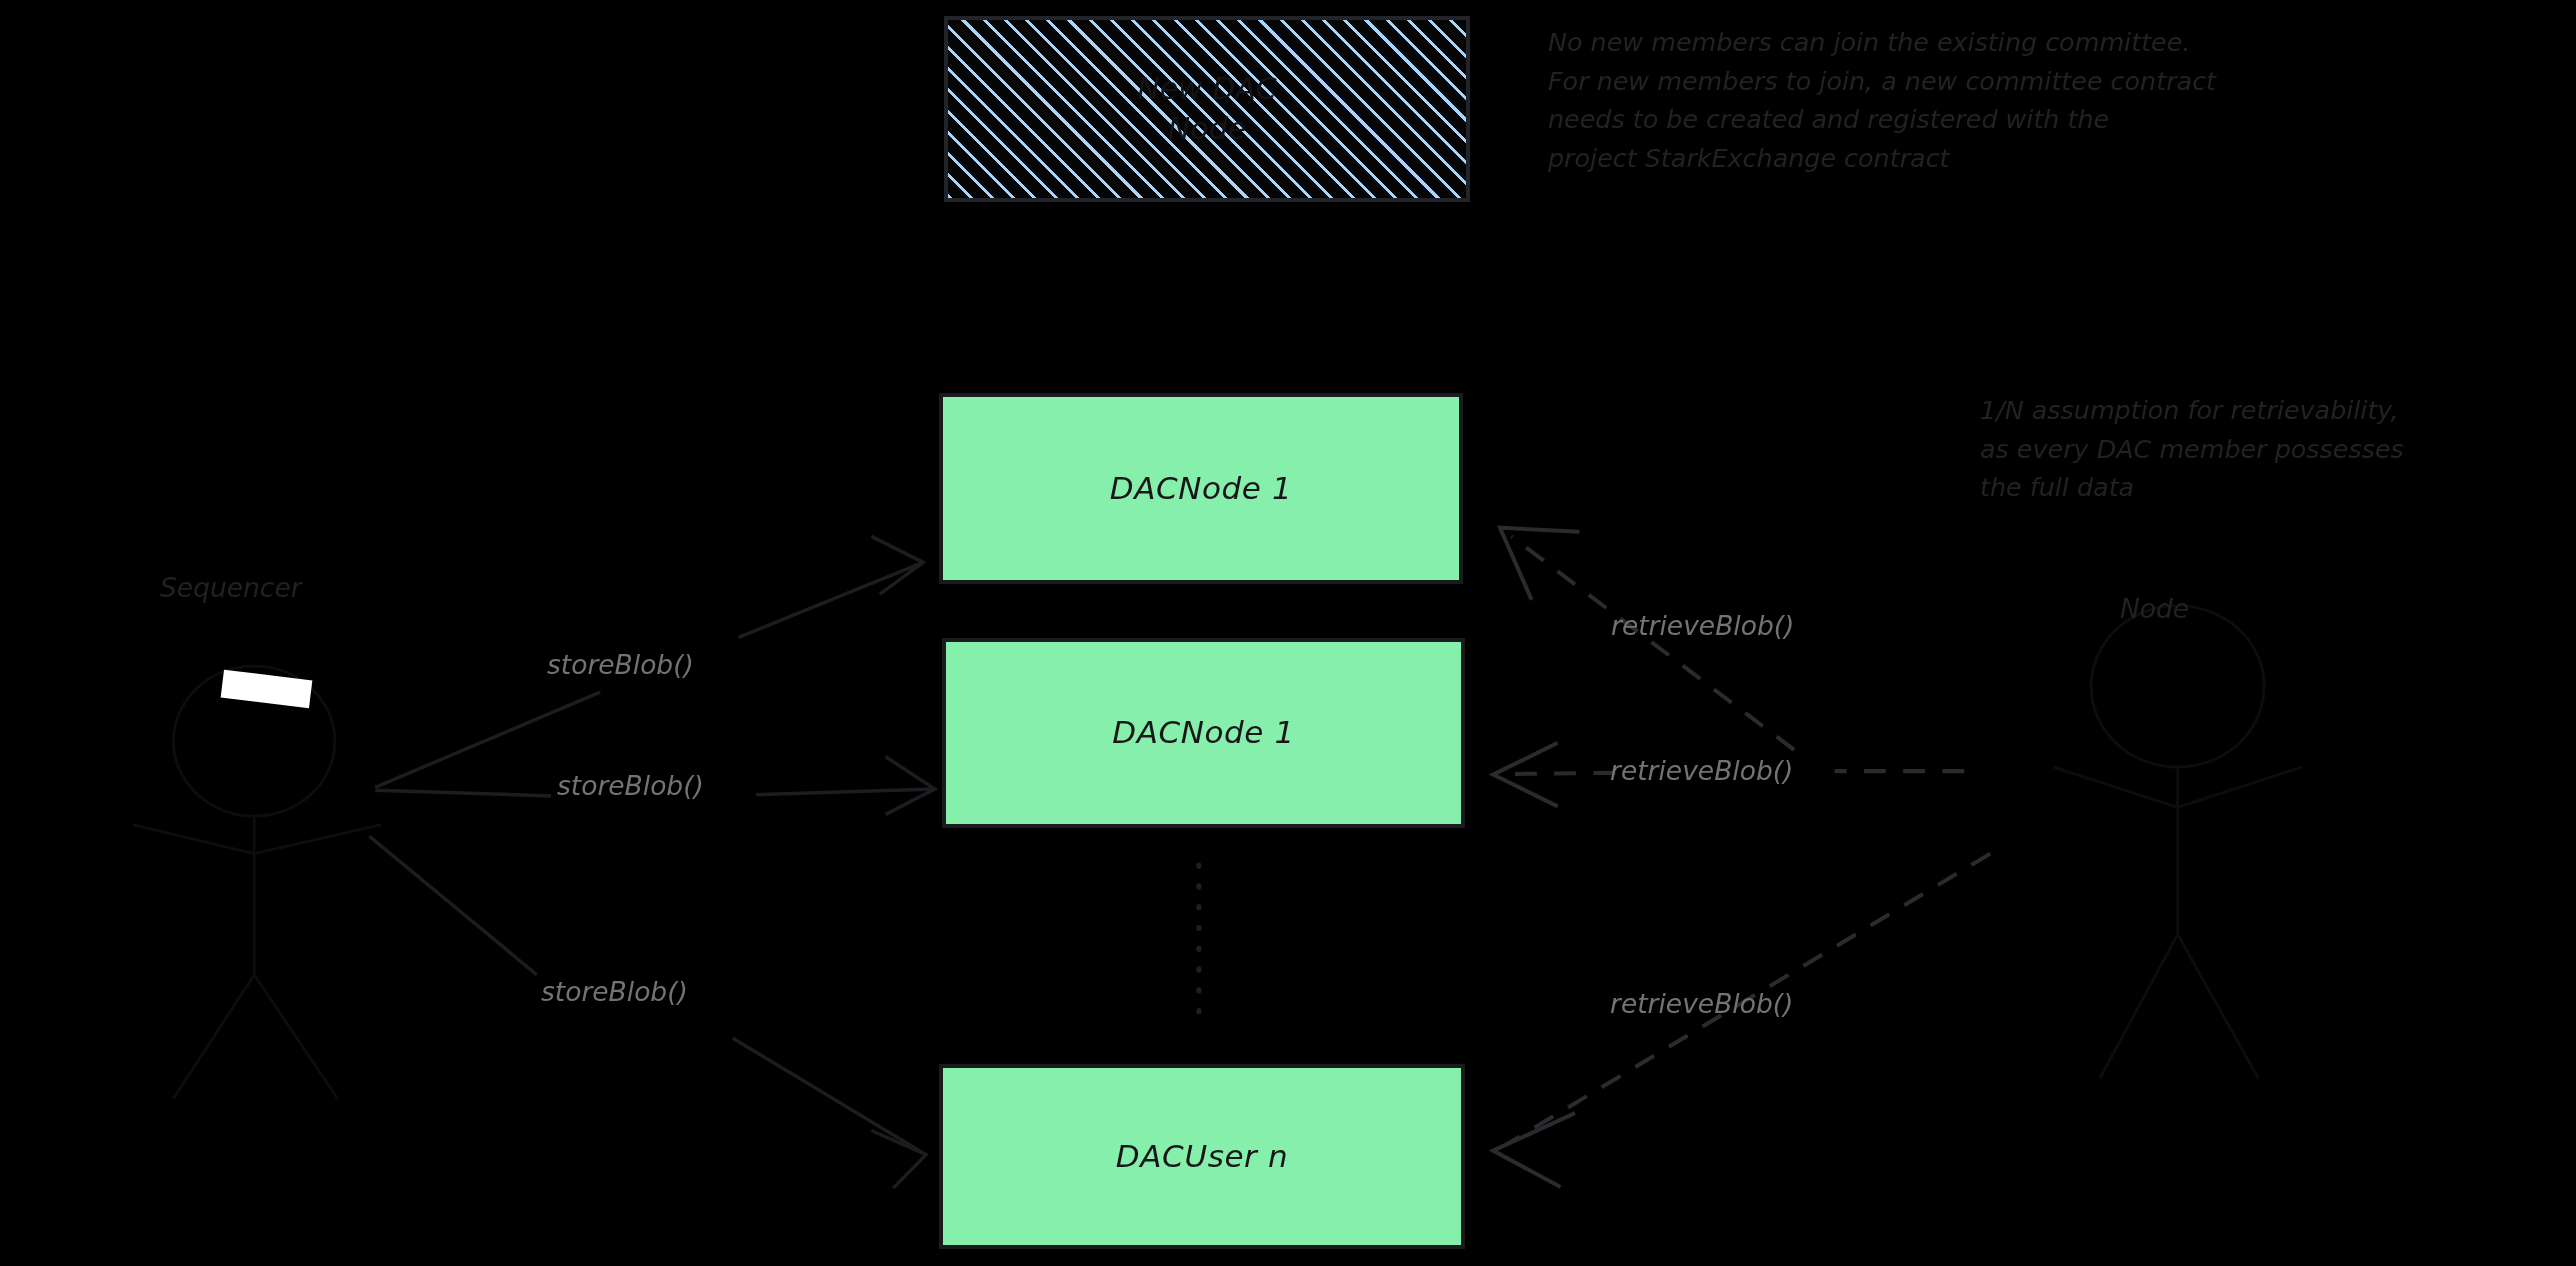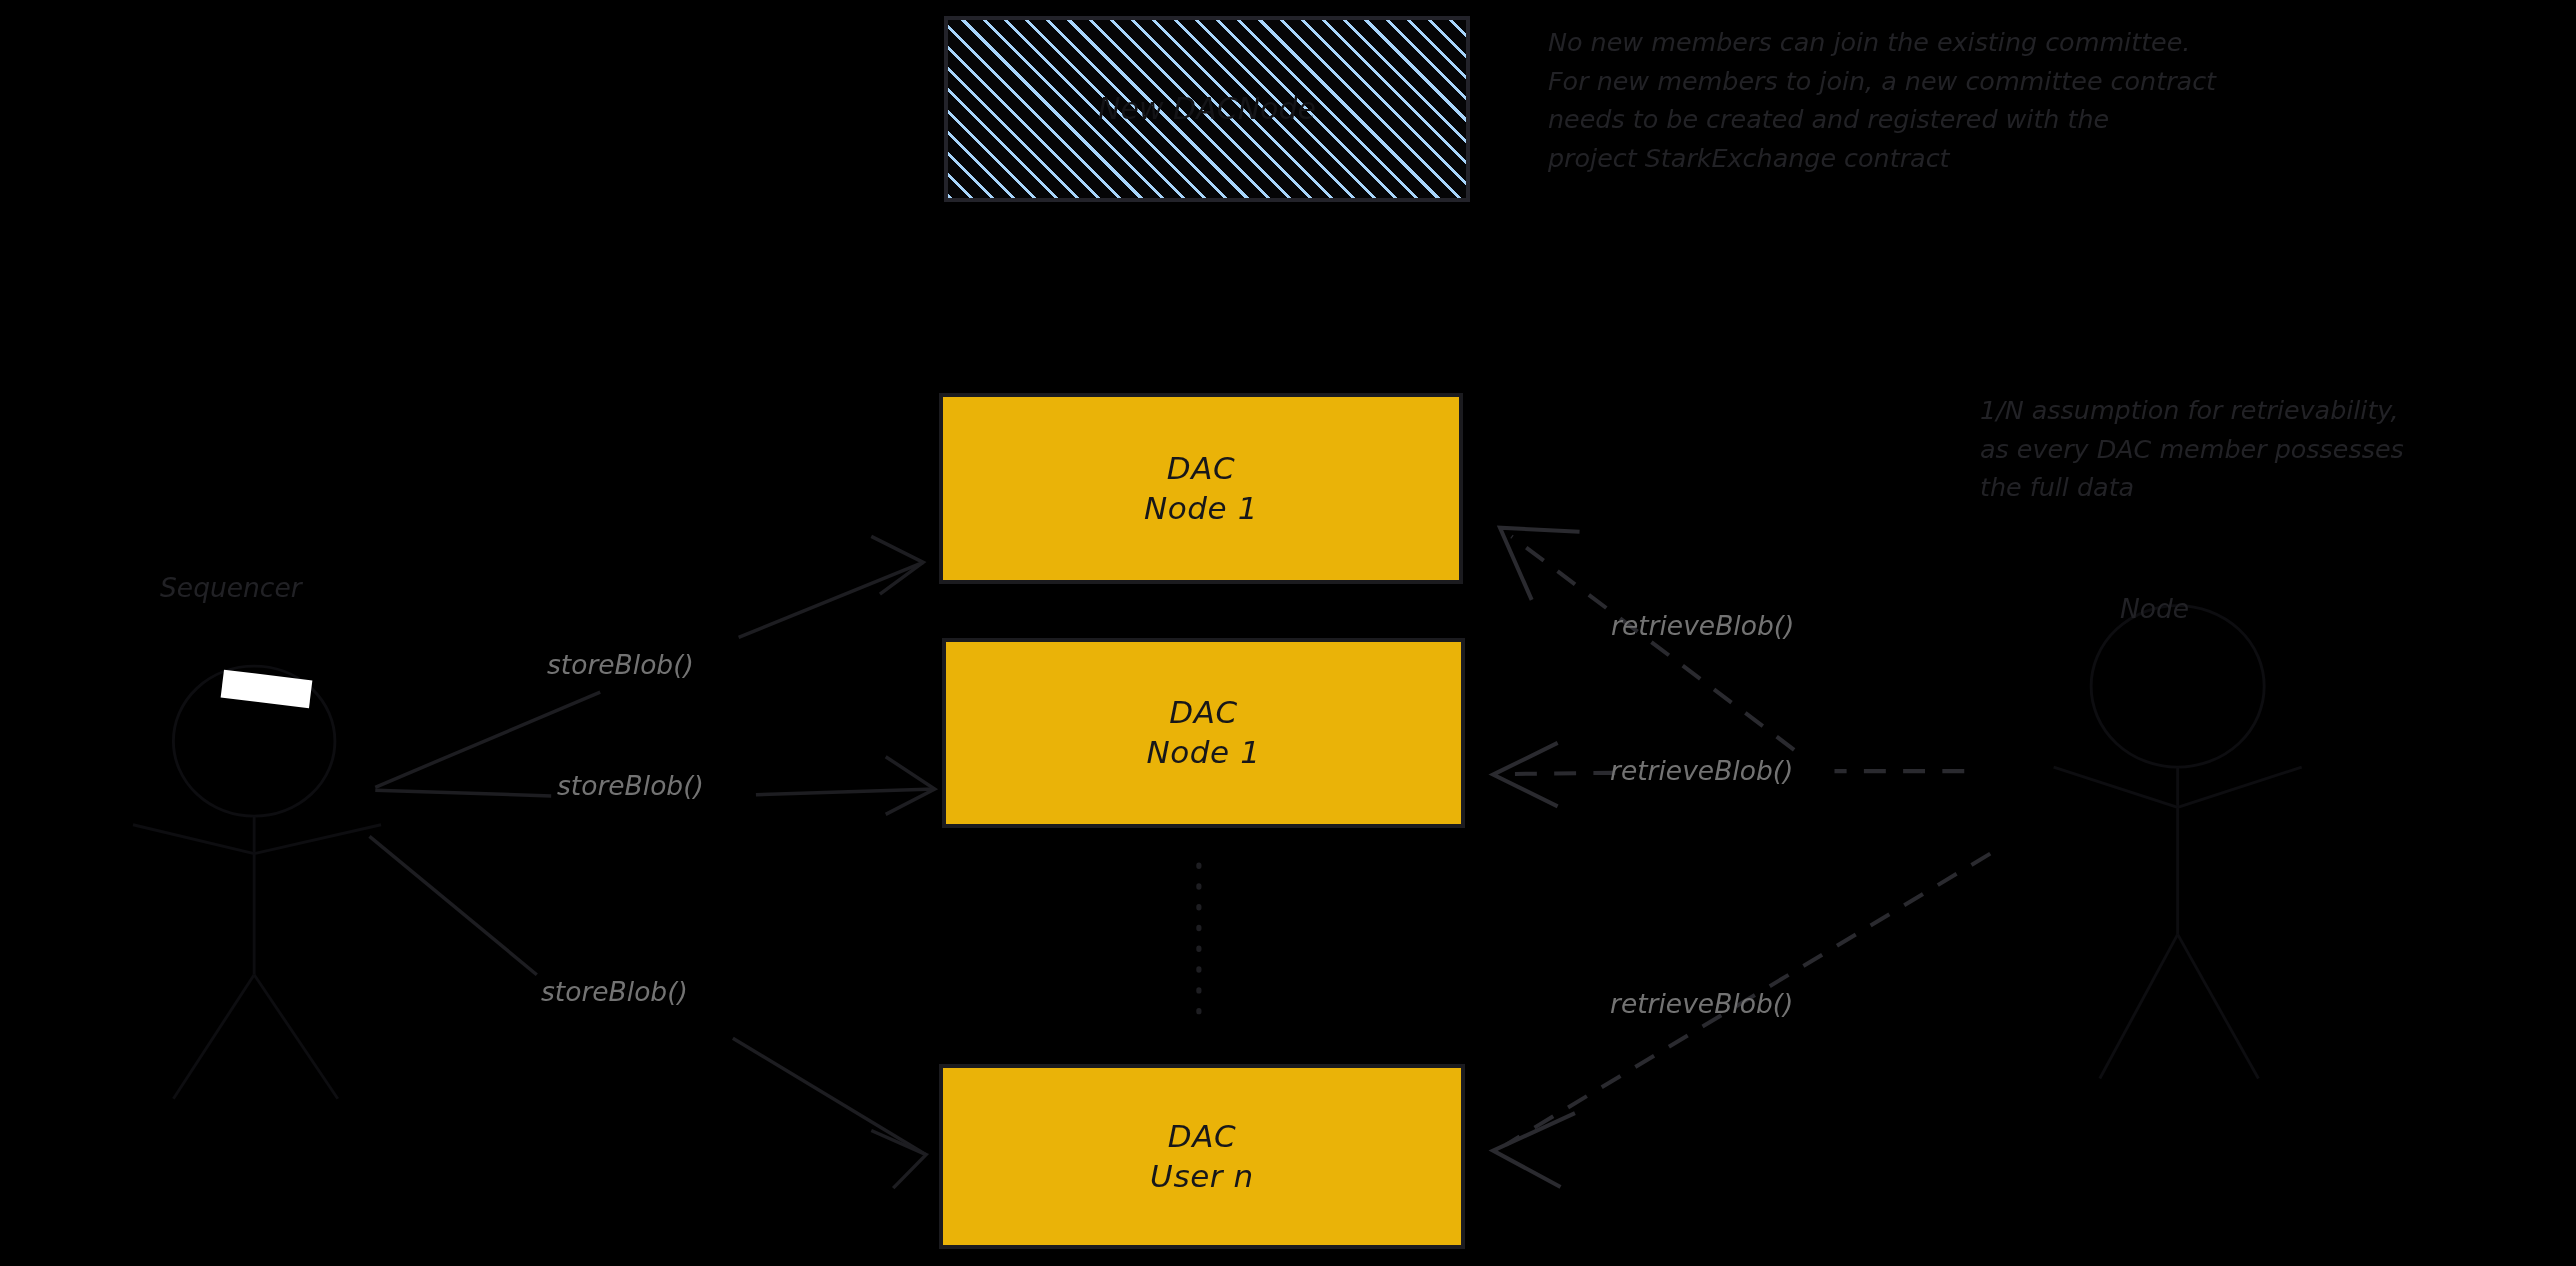--- a/index.html
+++ b/index.html
@@ -13,25 +13,25 @@
     width: 2576px;
     height: 1266px;
     background: #000000;
     overflow: hidden;
     font-family: "DejaVu Sans", sans-serif;
   }
 
   
   .node-box {
     position: absolute;
-    background: #eab308;
+    background: #86efac;
     border: 4px solid #1b1b1f;
     box-sizing: border-box;
     display: flex;
-    flex-direction: column;
+    flex-direction: row;
     align-items: center;
     justify-content: center;
     line-height: 1.28;
   }
   .node-box .node-line {
     color: #17171a;
     font-size: 31px;
     font-family: "DejaVu Sans", sans-serif;
     font-style: italic;
     letter-spacing: 0.6px;
@@ -42,21 +42,21 @@
   .hatch-box {
     position: absolute;
     box-sizing: border-box;
     border: 4px solid #23232a;
     background-color: #050506;
     background-image: repeating-linear-gradient(
         45deg,
         #a8d5fb 0px, #a8d5fb 2.9px,
         rgba(0,0,0,0) 2.9px, rgba(0,0,0,0) 15px);
     display: flex;
-    flex-direction: row;
+    flex-direction: column;
     align-items: center;
     justify-content: center;
   }
   .hatch-box .node-line {
     color: #141417;
     font-size: 30px;
     font-style: italic;
     font-family: "DejaVu Sans", sans-serif;
     white-space: nowrap;
     line-height: 1.35;

